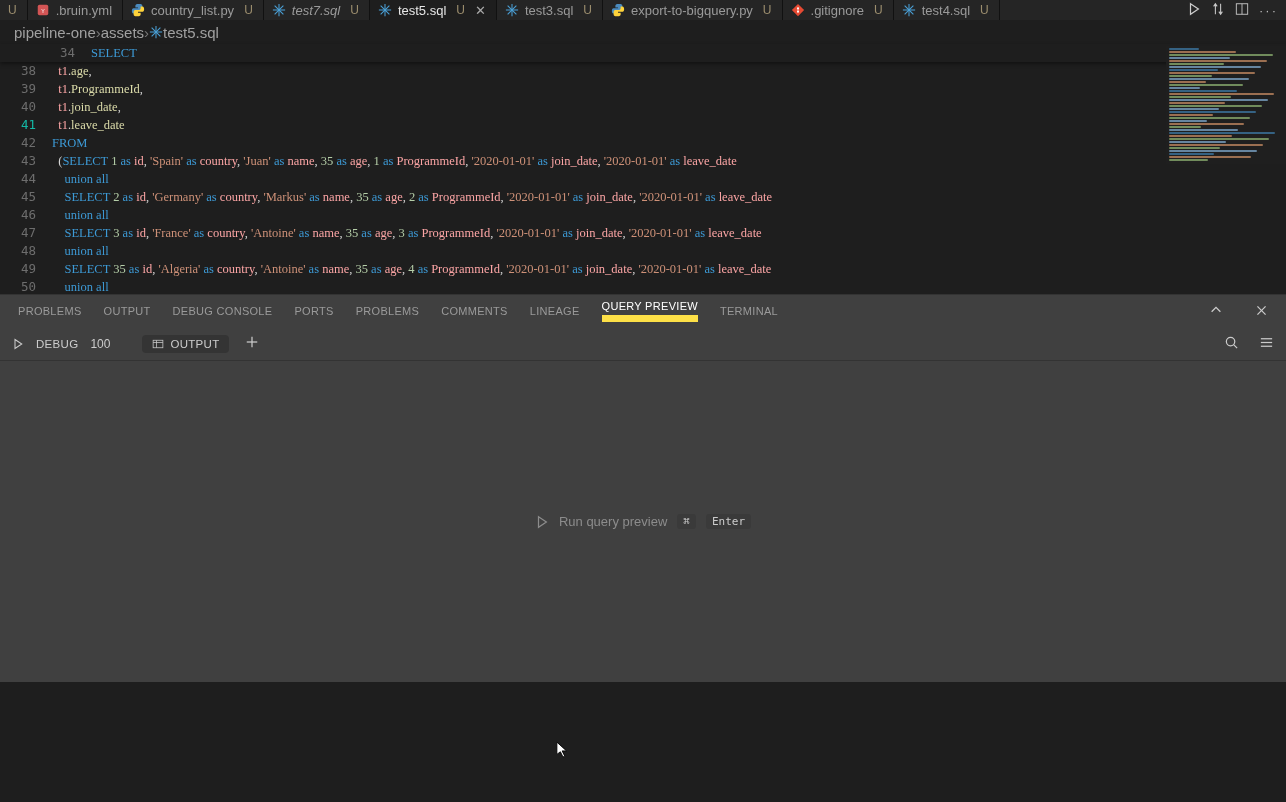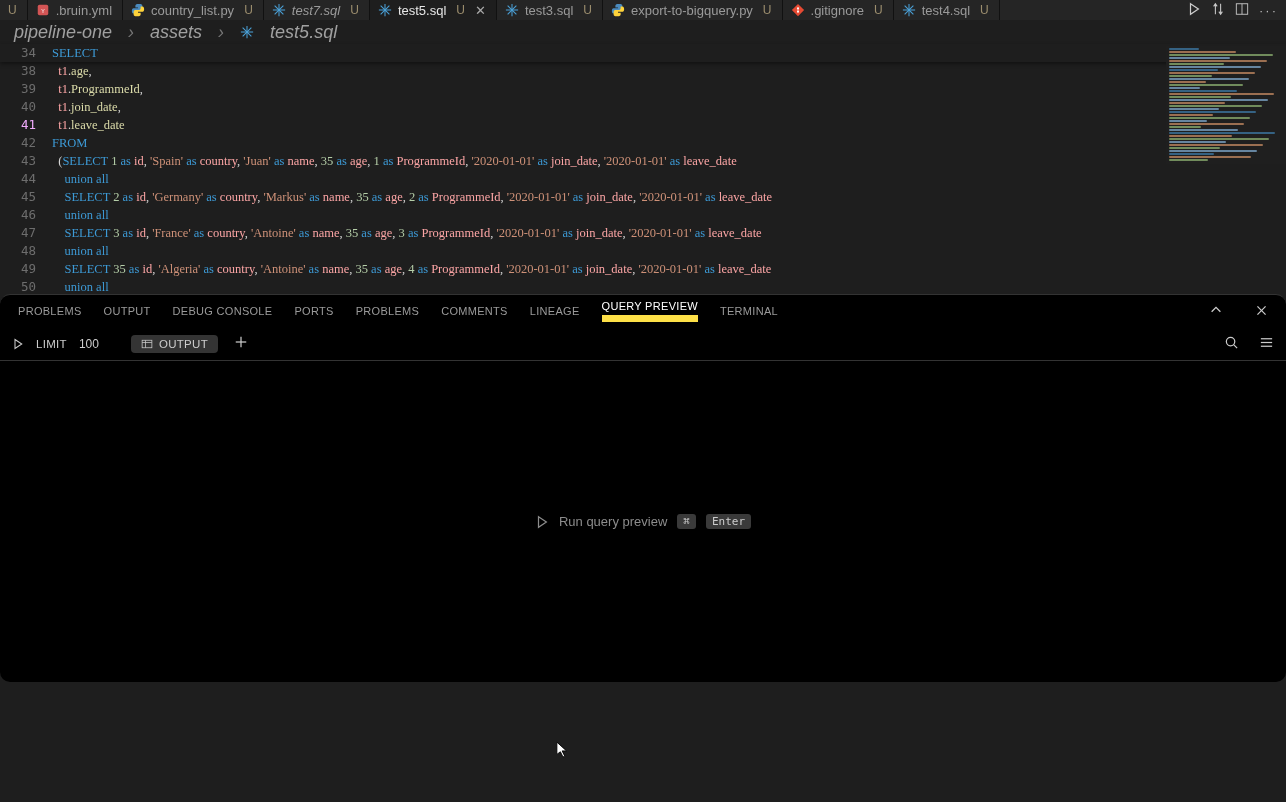--- a/index.html
+++ b/index.html
@@ -40,40 +40,39 @@
 
   .icon { width: 14px; height: 14px; display: inline-flex; align-items: center; justify-content: center; }
   .icon svg { width: 14px; height: 14px; }
 
   
   .breadcrumb {
     display: flex;
     align-items: center;
     height: 24px;
     padding: 0 14px;
-    gap: 16px;
+    gap: 0;
     color: #a0a0a0;
-    font-size: 18px;
-    font-style: italic;
+    font-size: 15px;
   }
   .breadcrumb .chev { color: #777; }
 
   
   .editor-wrap { position: relative; display: flex; height: 250px; }
   .gutter {
     width: 52px;
     text-align: right;
     padding-right: 16px;
     color: #6d6d6d;
     font-family: Menlo, Consolas, monospace;
     font-size: 12.5px;
     line-height: 18px;
     user-select: none;
   }
-  .gutter .cur { color: #f0abfc; }
+  .gutter .cur { color: #14b8a6; }
   .code {
     flex: 1;
     font-family: Liberation Serif, serif;
     font-size: 12.5px;
     line-height: 18px;
     white-space: pre;
     color: #c9c9c9;
   }
   .code .line { height: 18px; }
   .kw { color: #3d9ad6; }
@@ -82,42 +81,41 @@
   .num { color: #b5cea8; }
   .str { color: #ce9178; }
   .pun { color: #d4d4d4; }
 
   .sticky-top {
     position: absolute; top: 0; left: 0; right: 0;
     background: #1e1e1e;
     box-shadow: 0 2px 4px rgba(0,0,0,.4);
     display: flex;
   }
-  .sticky-top .gutter { padding-top: 0; }
+  .sticky-top .gutter { padding-top: 0; margin-left: 39px; }
   .sticky-top .code { padding-top: 0; }
 
   .minimap {
     position: absolute;
     top: 2px; right: 0;
     width: 120px; height: 118px;
     background: #1f1f1f;
     border-left: 0;
     overflow: hidden;
     padding: 2px 3px;
   }
   .minimap .ml { height: 2px; margin-bottom: 1px; border-radius:1px; }
 
   
   .panel {
     border-top: 1px solid #333;
-    background: #000000;
+    background: #404040;
     height: 388px;
     display: flex;
     flex-direction: column;
-    border-radius: 10px;
   }
   .panel-tabs {
     display: flex;
     align-items: center;
     height: 32px;
     padding: 0 18px;
     gap: 22px;
     color: #9a9a9a;
     font-size: 11px;
   }
@@ -400,21 +398,21 @@
           <line x1="3" y1="3" x2="13" y2="13" stroke="#ccc" stroke-width="1.5"></line>
           <line x1="13" y1="3" x2="3" y2="13" stroke="#ccc" stroke-width="1.5"></line>
         </svg></span>
     </div>
   <div class="panel-toolbar">
     <span class="runbtn">
       <svg width="12" height="12" viewBox="0 0 16 16">
           <path d="M4 2 L13 8 L4 14 Z" fill="none" stroke="#ccc" stroke-width="1.4"></path>
         </svg>
     </span>
-    <span style="font-size:11.5px;letter-spacing:.3px">LIMIT</span>
+    <span style="font-size:11.5px;letter-spacing:.3px">DEBUG</span>
     <input class="limit-input" value="100" style="">
     <span class="pill">
       <svg width="12" height="12" viewBox="0 0 16 16">
           <rect x="1.5" y="3" width="13" height="10" fill="none" stroke="#ccc"></rect>
           <line x1="1.5" y1="6" x2="14.5" y2="6" stroke="#ccc"></line>
           <line x1="6" y1="3" x2="6" y2="13" stroke="#ccc"></line>
         </svg>
       <span>OUTPUT</span>
     </span>
     <span class="plusbtn">

